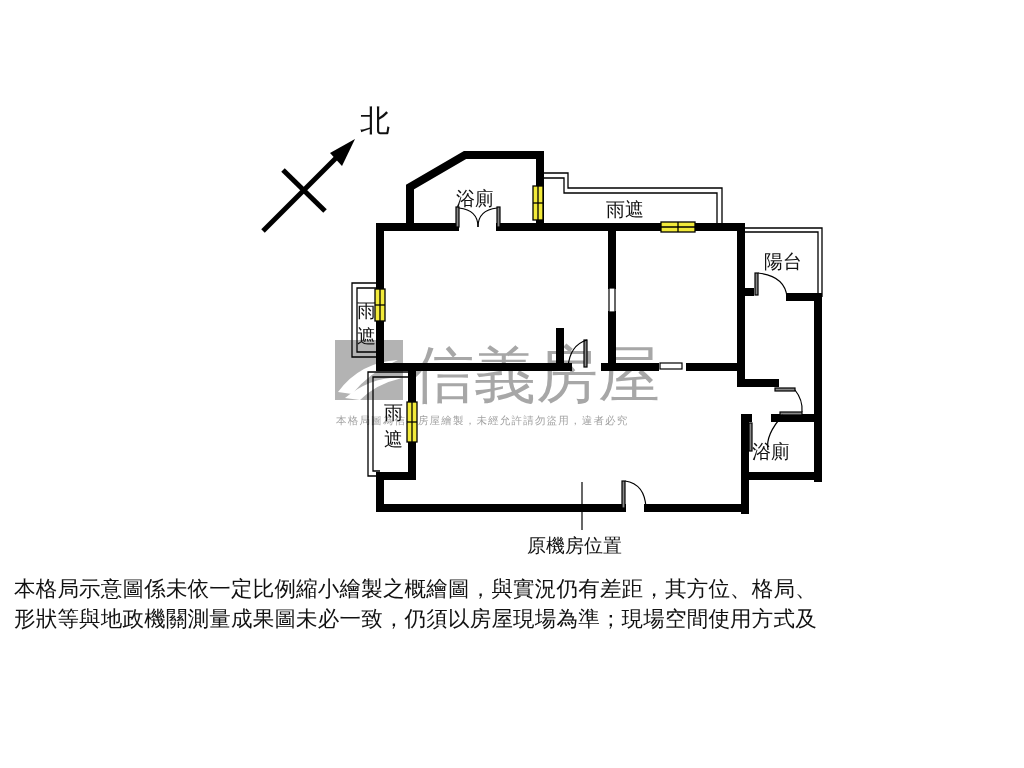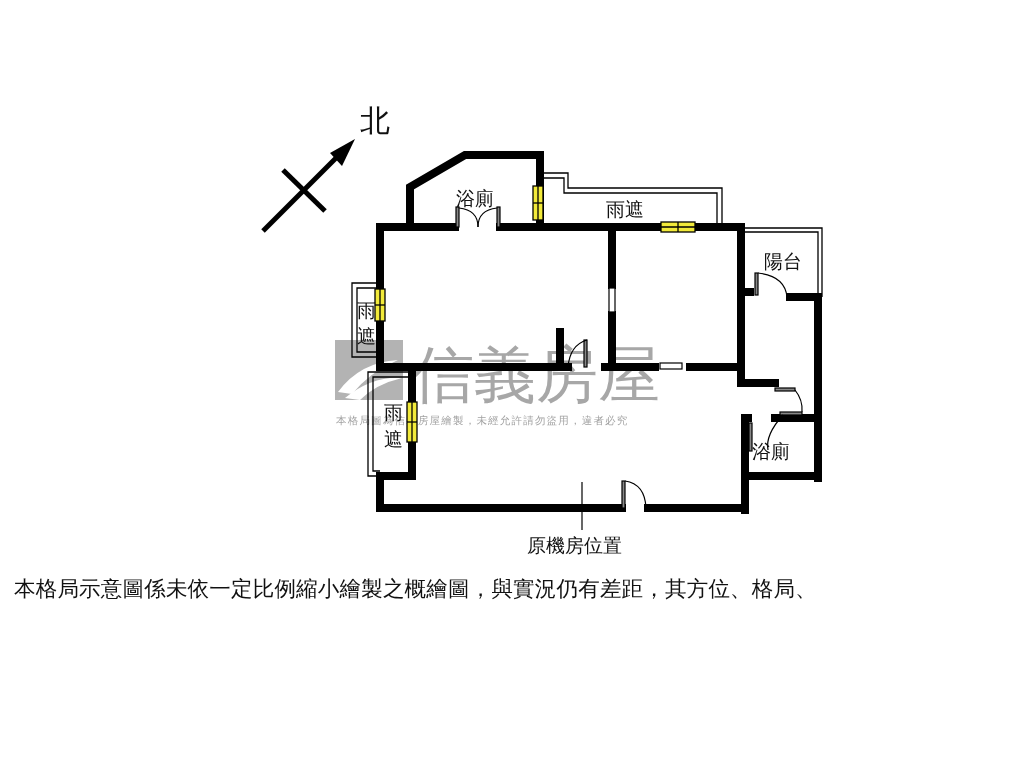--- a/index.html
+++ b/index.html
@@ -135,13 +135,14 @@
   <text class="room-label" x="357" y="317">雨</text>
   <text class="room-label" x="357" y="343">遮</text>
   <text class="room-label" x="384" y="419">雨</text>
   <text class="room-label" x="384" y="446">遮</text>
   <text class="room-label" x="752" y="458">浴廁</text>
   <text class="room-label" x="527" y="552">原機房位置</text>
 </svg>
 
 <div id="disclaimer">
   <div>本格局示意圖係未依一定比例縮小繪製之概繪圖，與實況仍有差距，其方位、格局、</div>
+  <div>形狀等與地政機關測量成果圖未必一致，仍須以房屋現場為準；現場空間使用方式及</div>
 </div>
 
 </body></html>

